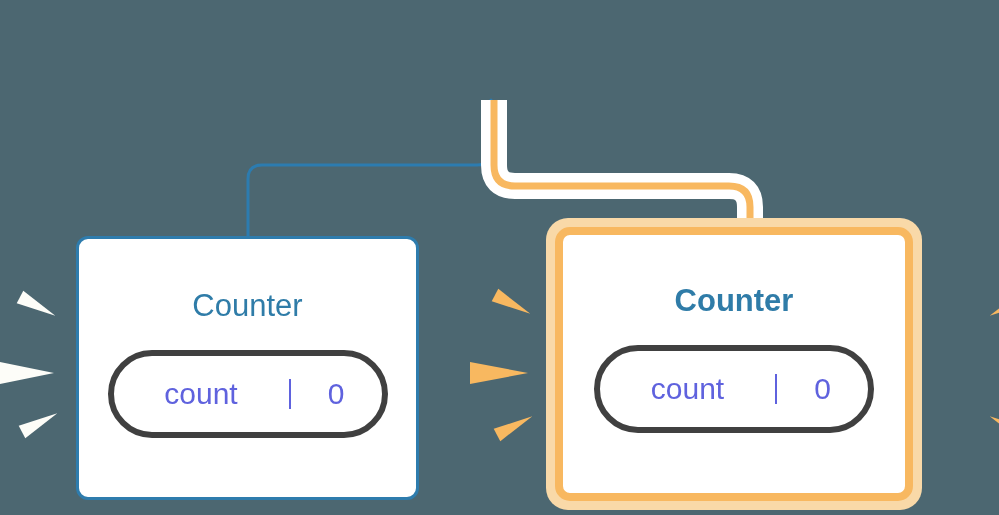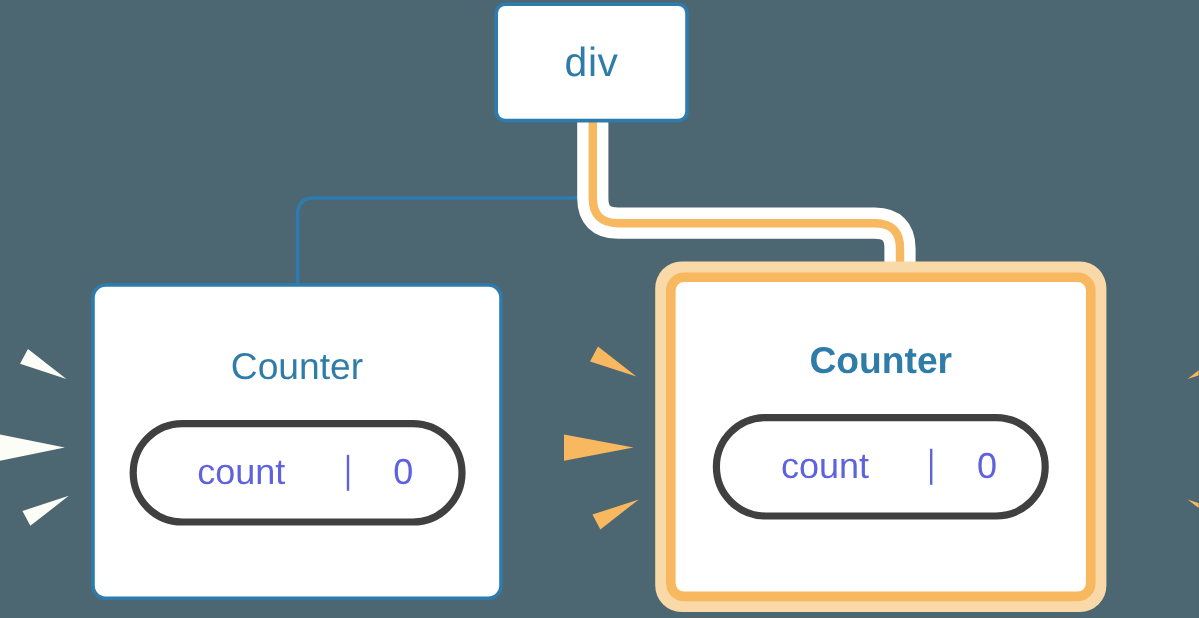--- a/index.html
+++ b/index.html
@@ -167,23 +167,20 @@
 
     <path d="M 494 100
              L 494 165
              Q 494 186 515 186
              L 729 186
              Q 750 186 750 207
              L 750 232" fill="none" stroke="#f8b860" stroke-width="7" stroke-linecap="butt" stroke-linejoin="round"></path>
 
   </svg>
 
-  <div class="node" id="node-div">
-    <span class="node-title">div</span>
-  </div>
 
   <div class="node" id="node-counter-left">
     <span class="node-title">Counter</span>
     <div class="pill">
       <div class="pill-key">count</div>
       <div class="pill-val">0</div>
     </div>
   </div>
 
   <div id="node-counter-right-wrap">

